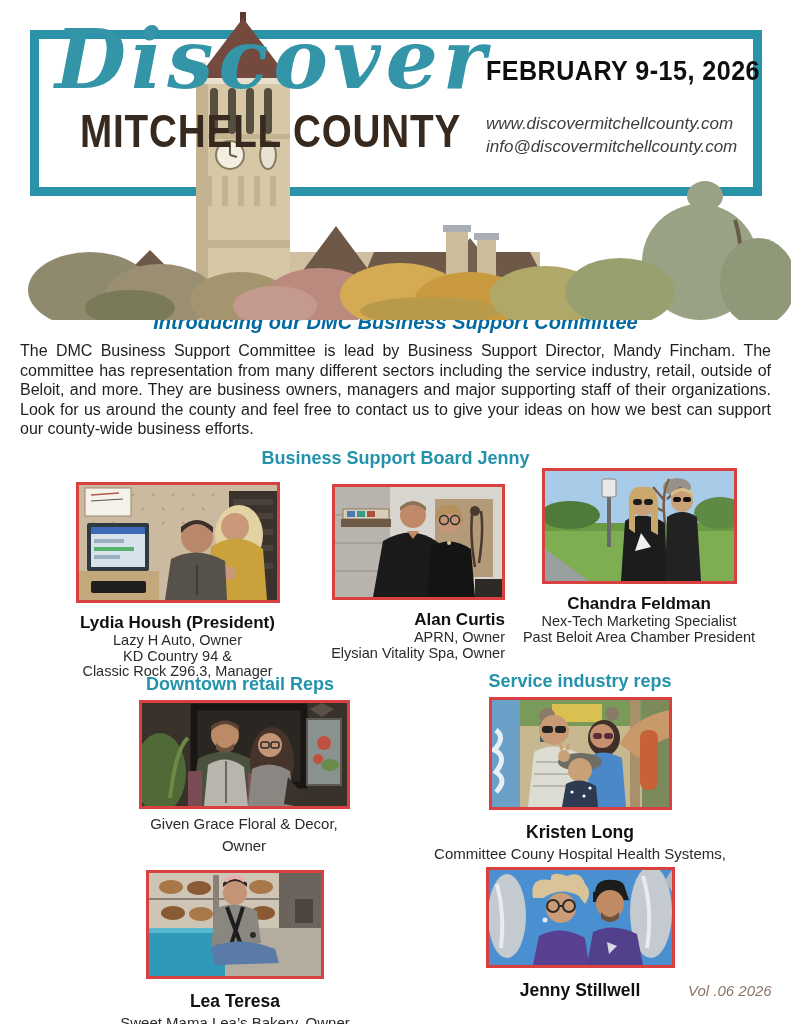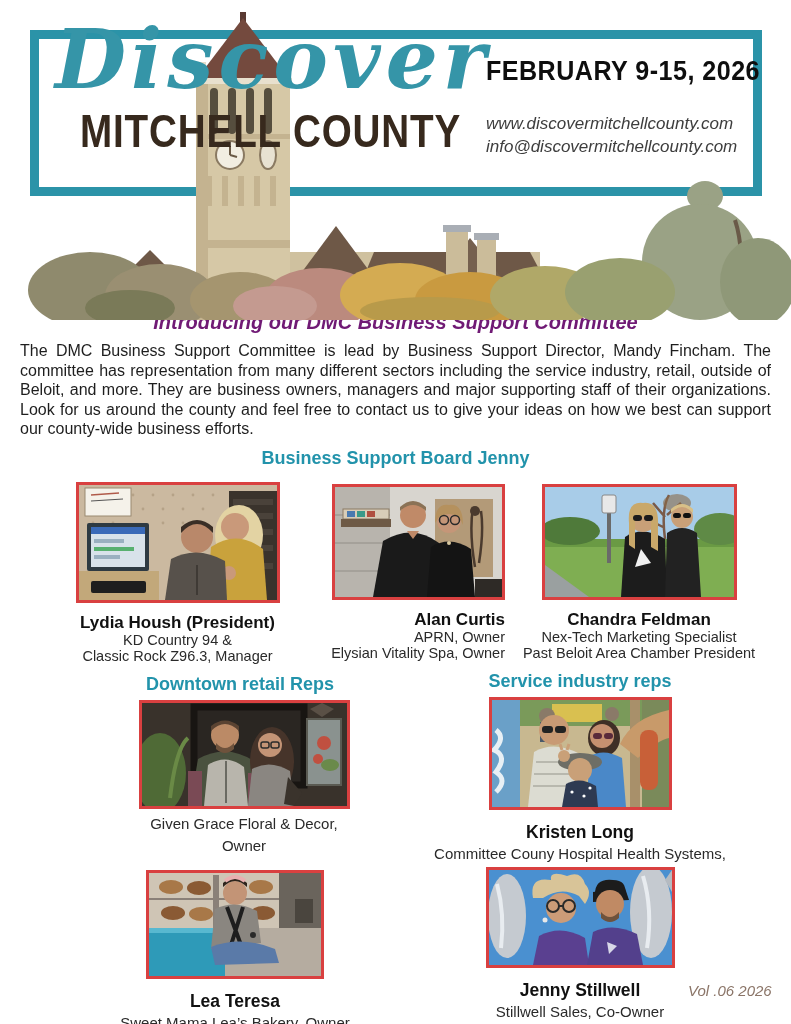--- a/index.html
+++ b/index.html
@@ -28,21 +28,21 @@
     position:absolute;left:486px;top:56px;z-index:3;
     font-size:27px;font-weight:800;color:#0e0e0e;letter-spacing:.5px;
     transform:scaleX(0.93);transform-origin:0 0;white-space:nowrap;
   }
   .hdr-links{position:absolute;left:486px;top:112px;z-index:3;
     font-size:17px;font-style:italic;line-height:23px;color:#3d3d3d;}
   .hdr-links div{white-space:nowrap;}
   
   .intro-title{
     position:absolute;left:0;top:311px;width:791px;text-align:center;
-    font-size:20px;font-weight:bold;font-style:italic;color:#701a75;
+    font-size:20px;font-weight:bold;font-style:italic;color:#0369a1;
   }
   .intro-body{
     position:absolute;left:20px;top:341px;width:751px;
     font-size:16px;line-height:19.5px;text-align:justify;color:#1e1e1e;
   }
   
   .sec-head{
     position:absolute;text-align:center;font-size:18px;font-weight:bold;color:#2293ab;
   }
   .sec-head.board{left:0;top:448px;width:791px;}
@@ -51,21 +51,21 @@
   
   .figure{position:absolute;text-align:center;}
   .photo{display:inline-block;border:3px solid #d94040;line-height:0;background:#eee;}
   .photo svg{display:block;}
   .fig-name{font-weight:bold;font-size:17px;color:#111;margin-top:6px;}
   .cap-line{font-size:14.5px;color:#2a2a2a;line-height:15.5px;}
   .loose .fig-name{margin-top:8px;font-size:17.5px;}
   .loose .cap-line{font-size:15px;line-height:22px;}
   .fig-lydia  {left:35px; top:482px;width:285px;}
   .fig-alan   {left:291px;top:484px;width:214px;text-align:right;}
-  .fig-chandra{left:512px;top:484px;width:254px;}
+  .fig-chandra{left:512px;top:468px;width:254px;}
   .fig-nichell{left:108px;top:700px;width:272px;}
   .fig-kristen{left:428px;top:697px;width:304px;}
   .fig-lea    {left:95px; top:870px;width:280px;}
   .fig-jenny  {left:440px;top:867px;width:280px;}
   
   .vol{
     position:absolute;left:688px;top:982px;width:100px;
     font-size:15px;font-style:italic;color:#8b7568;white-space:nowrap;
   }
 </style>
@@ -198,20 +198,21 @@
         <circle cx="156" cy="42" r="14" fill="#c9997a"></circle>
         <path d="M128 115 L132 62 Q158 44 184 64 L188 115 Z" fill="#c9a23c"></path>
         <circle cx="150" cy="88" r="7" fill="#c9997a"></circle>
         <circle cx="118" cy="52" r="16" fill="#b9886a"></circle>
         <path d="M102 48 Q118 30 134 48 L134 42 Q118 28 102 42 Z" fill="#3a2e26"></path>
         <path d="M86 115 L92 74 Q118 60 146 76 L148 115 Z" fill="#57514b"></path>
         <line x1="118" y1="80" x2="118" y2="110" stroke="#3f3a35" stroke-width="2"></line>
       </svg>
     </span>
     <div class="fig-name">Lydia Housh (President)</div>
+    <div class="cap-line">Lazy H Auto, Owner</div>
     <div class="cap-line">KD Country 94 &amp;</div>
     <div class="cap-line">Classic Rock Z96.3, Manager</div>
   </div>
 
   <div class="figure fig-alan">
     <span class="photo">
       <svg width="167" height="110" viewBox="0 0 167 110">
         <rect width="167" height="110" fill="#d8d5cf"></rect>
         <rect x="0" y="0" width="55" height="110" fill="#b8b4ad"></rect>
         <line x1="0" y1="28" x2="55" y2="28" stroke="#a5a19a" stroke-width="2"></line>
@@ -401,18 +402,17 @@
         <path d="M44 95 L50 66 Q72 54 96 68 L100 95 Z" fill="#5a4090"></path>
         <polygon points="104,22 136,18 140,30 104,32" fill="#1c1c1c"></polygon>
         <path d="M106 24 Q106 8 124 10 Q138 10 136 24 Z" fill="#1c1c1c"></path>
         <circle cx="121" cy="34" r="14" fill="#c08a64"></circle>
         <path d="M112 42 Q121 52 130 42 L130 48 Q121 56 112 48 Z" fill="#6e523c"></path>
         <path d="M98 95 L104 62 Q124 52 148 64 L154 95 Z" fill="#53408c"></path>
         <path d="M118 72 l10 4 l-8 8 Z" fill="#d8d8e8"></path>
       </svg>
     </span>
     <div class="fig-name">Jenny Stillwell</div>
-    <div class="cap-line">Stillwell Sales, Co-Owner</div>
   </div>
 
   <div class="vol">Vol .06 2026</div>
 
 </div>
 
 </body></html>

